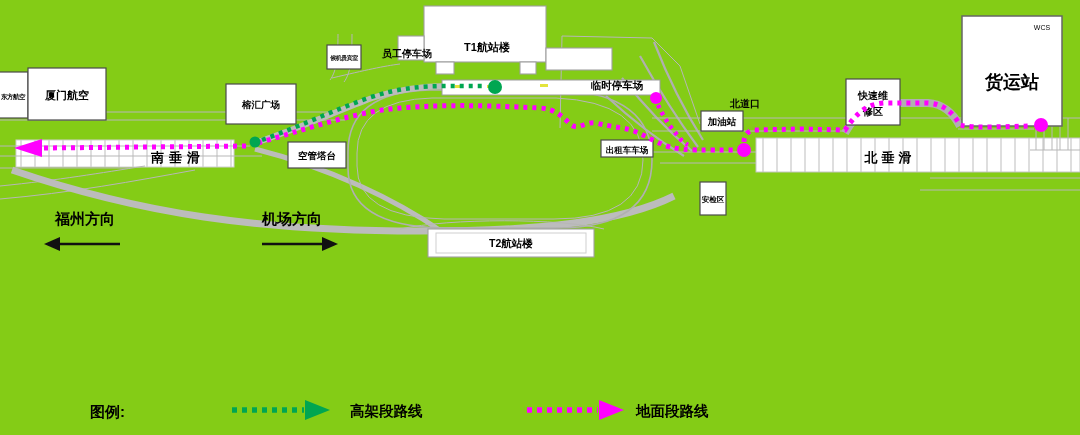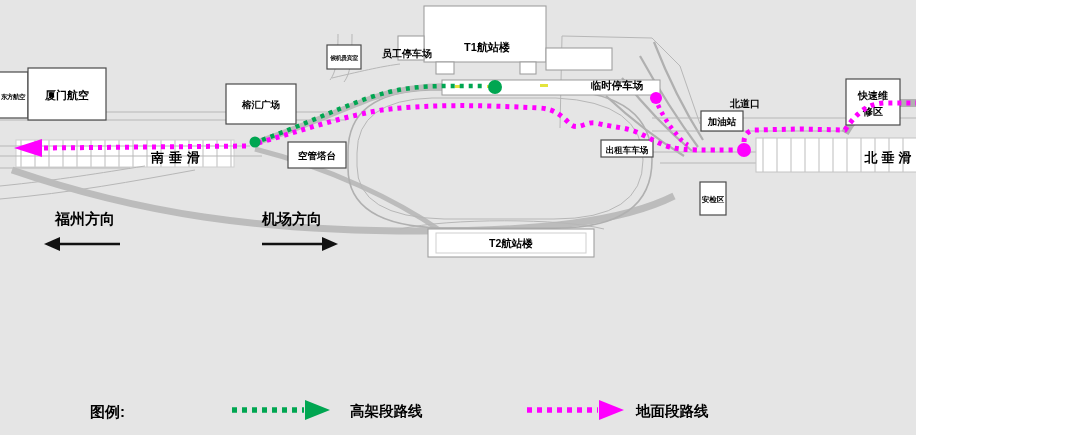--- a/index.html
+++ b/index.html
@@ -1,16 +1,16 @@
 <!DOCTYPE html>
 <html><head>
 <meta charset="utf-8">
 <style>
   html,body{margin:0;padding:0;background:#fff;}
-  .stage{position:relative;width:916px;height:435px;background:#e5e5e5;overflow:hidden;}
+  .stage{position:relative;width:1080px;height:435px;background:#84cc16;overflow:hidden;}
   svg{display:block;}
   text{font-family:"Liberation Sans","DejaVu Sans",sans-serif;fill:#000;}
   .lbl{font-weight:700;}
   .box{fill:#ffffff;stroke:#4a4a4a;stroke-width:1.2;}
   .bldg{fill:#ffffff;stroke:#a0a0a0;stroke-width:1.1;}
   .road{stroke:#b0b0b0;fill:none;}
   .roadthin{stroke:#b7b7b7;stroke-width:1;fill:none;}
   .roadthick{stroke:#bcbcbc;fill:none;}
 </style>
 </head>

